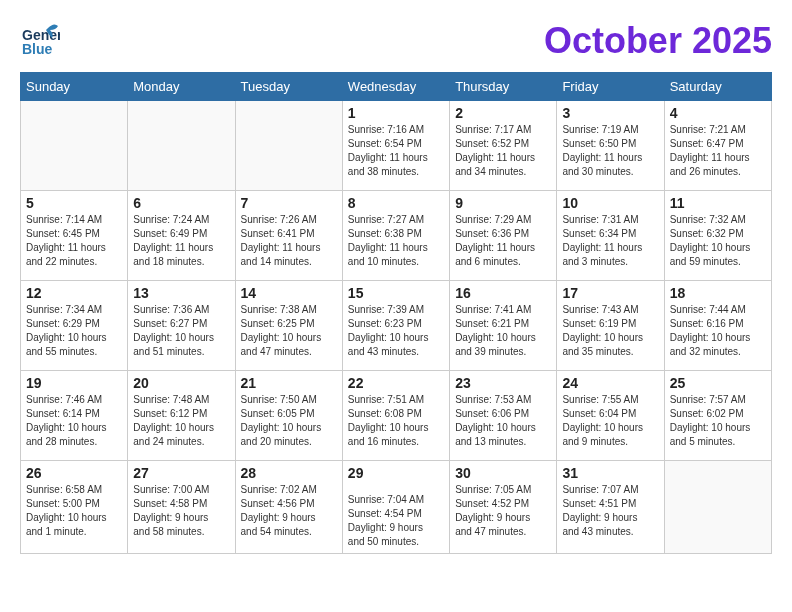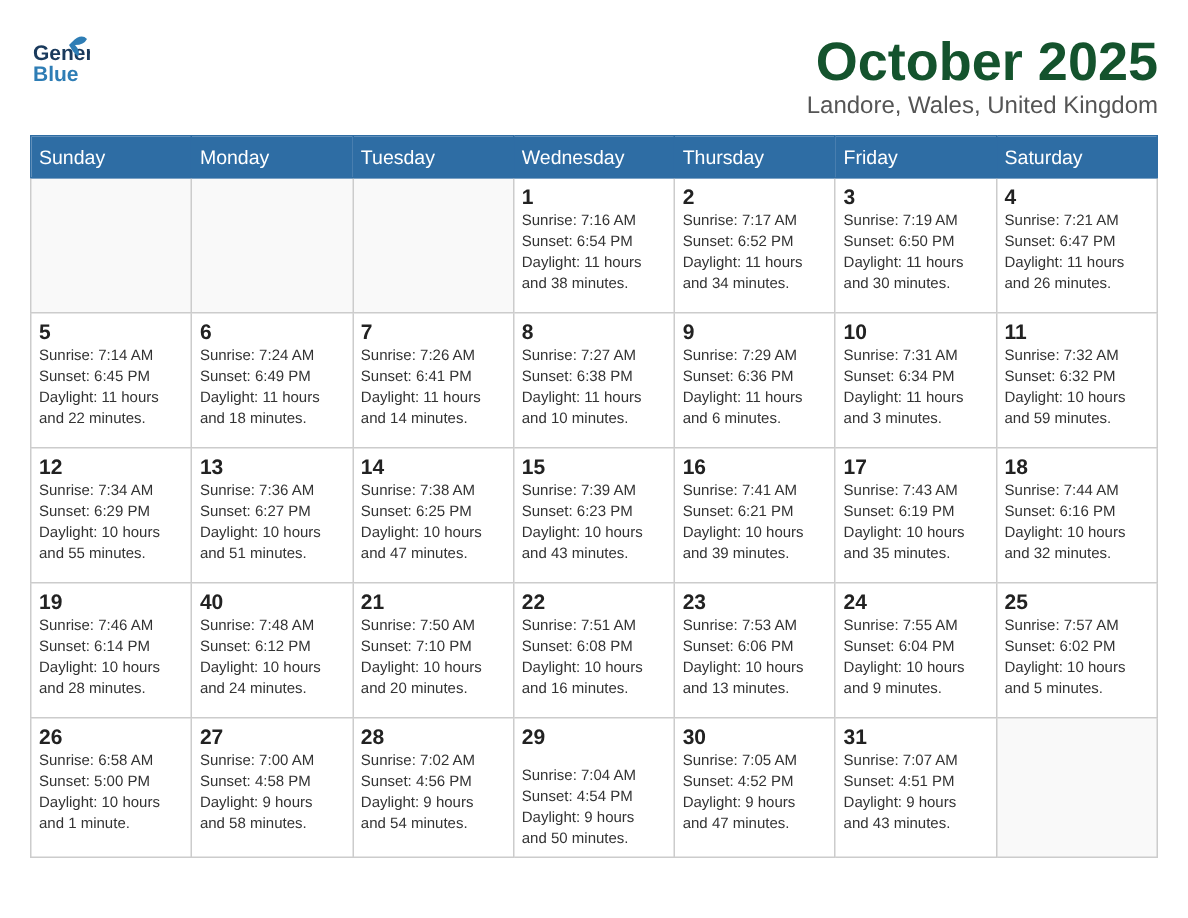--- a/index.html
+++ b/index.html
@@ -15,21 +15,21 @@
       align-items: flex-start;
       justify-content: space-between;
       margin-bottom: 10px;
     }
     .title-block {
       text-align: right;
     }
     .month-title {
       font-size: 36px;
       font-weight: bold;
-      color: #14532d;
+      color: #6d28d9;
     }
     .location {
       font-size: 16px;
       color: #555;
     }
     .calendar {
       width: 100%;
       border-collapse: collapse;
       font-size: 11px;
     }
@@ -82,21 +82,20 @@
 <div class="header">
   <div class="logo-wrapper">
     <svg class="logo-icon" viewBox="0 0 40 40" xmlns="http://www.w3.org/2000/svg">
       <text x="2" y="20" font-size="14" font-weight="bold" fill="#1a3a5c">General</text>
       <text x="2" y="34" font-size="14" font-weight="bold" fill="#2e7db5">Blue</text>
       <path d="M28 8 Q34 2 38 6 Q36 10 30 10 Q34 14 32 18 Q28 14 26 10 Z" fill="#2e7db5"></path>
     </svg>
   </div>
   <div class="title-block">
     <div class="month-title">October 2025</div>
-    <div class="location">Landore, Wales, United Kingdom</div>
   </div>
 </div>
 
 <table class="calendar">
   <thead>
     <tr>
     <th>Sunday</th>
         <th>Monday</th>
         <th>Tuesday</th>
         <th>Wednesday</th>
@@ -243,30 +242,30 @@
       </tr>
       <tr>
         <td>
           <span class="day-number">19</span>
           <div class="day-info" style="white-space: pre-line;">Sunrise: 7:46 AM
 Sunset: 6:14 PM
 Daylight: 10 hours
 and 28 minutes.</div>
         </td>
         <td>
-          <span class="day-number">40</span>
+          <span class="day-number">20</span>
           <div class="day-info" style="white-space: pre-line;">Sunrise: 7:48 AM
 Sunset: 6:12 PM
 Daylight: 10 hours
 and 24 minutes.</div>
         </td>
         <td>
           <span class="day-number">21</span>
           <div class="day-info" style="white-space: pre-line;">Sunrise: 7:50 AM
-Sunset: 7:10 PM
+Sunset: 6:05 PM
 Daylight: 10 hours
 and 20 minutes.</div>
         </td>
         <td>
           <span class="day-number">22</span>
           <div class="day-info" style="white-space: pre-line;">Sunrise: 7:51 AM
 Sunset: 6:08 PM
 Daylight: 10 hours
 and 16 minutes.</div>
         </td>

